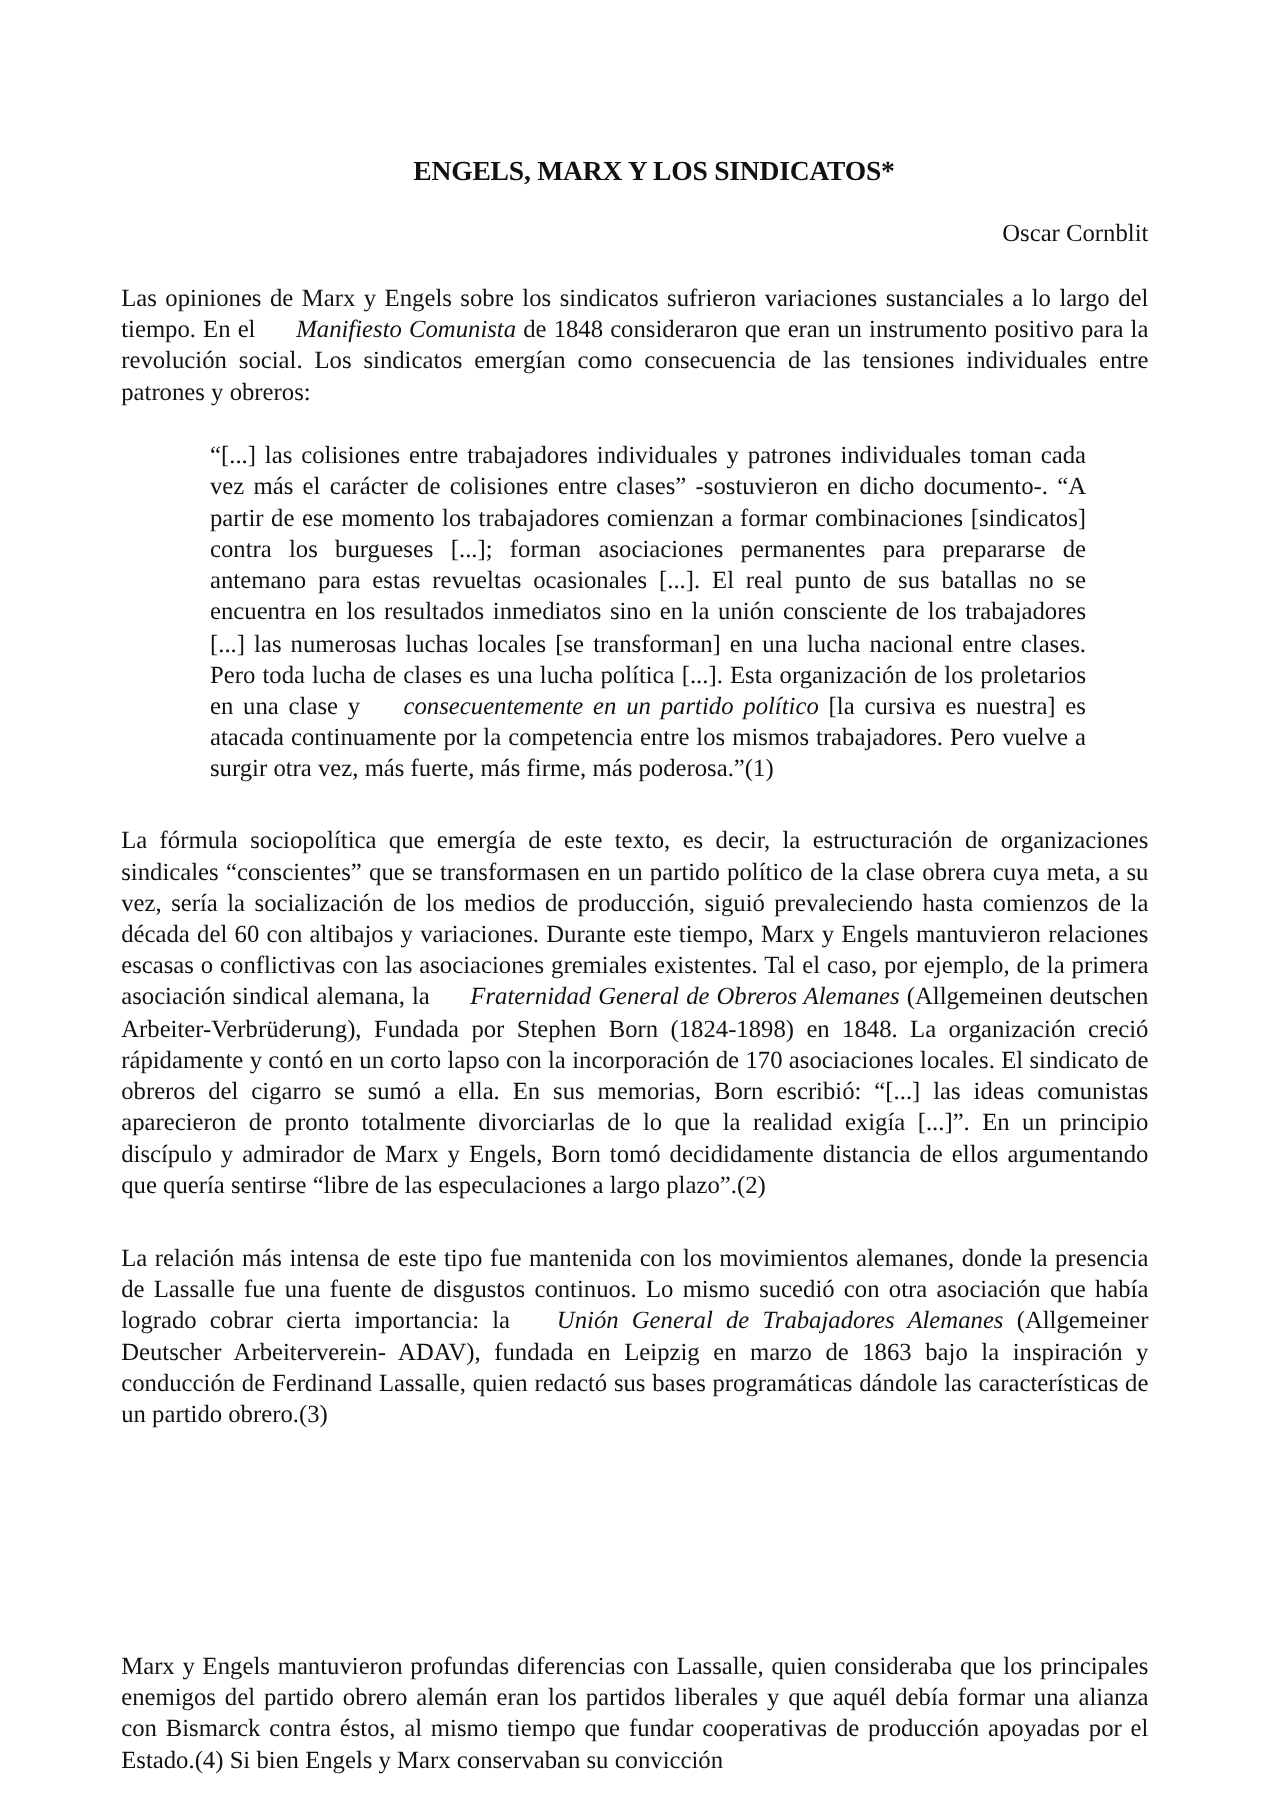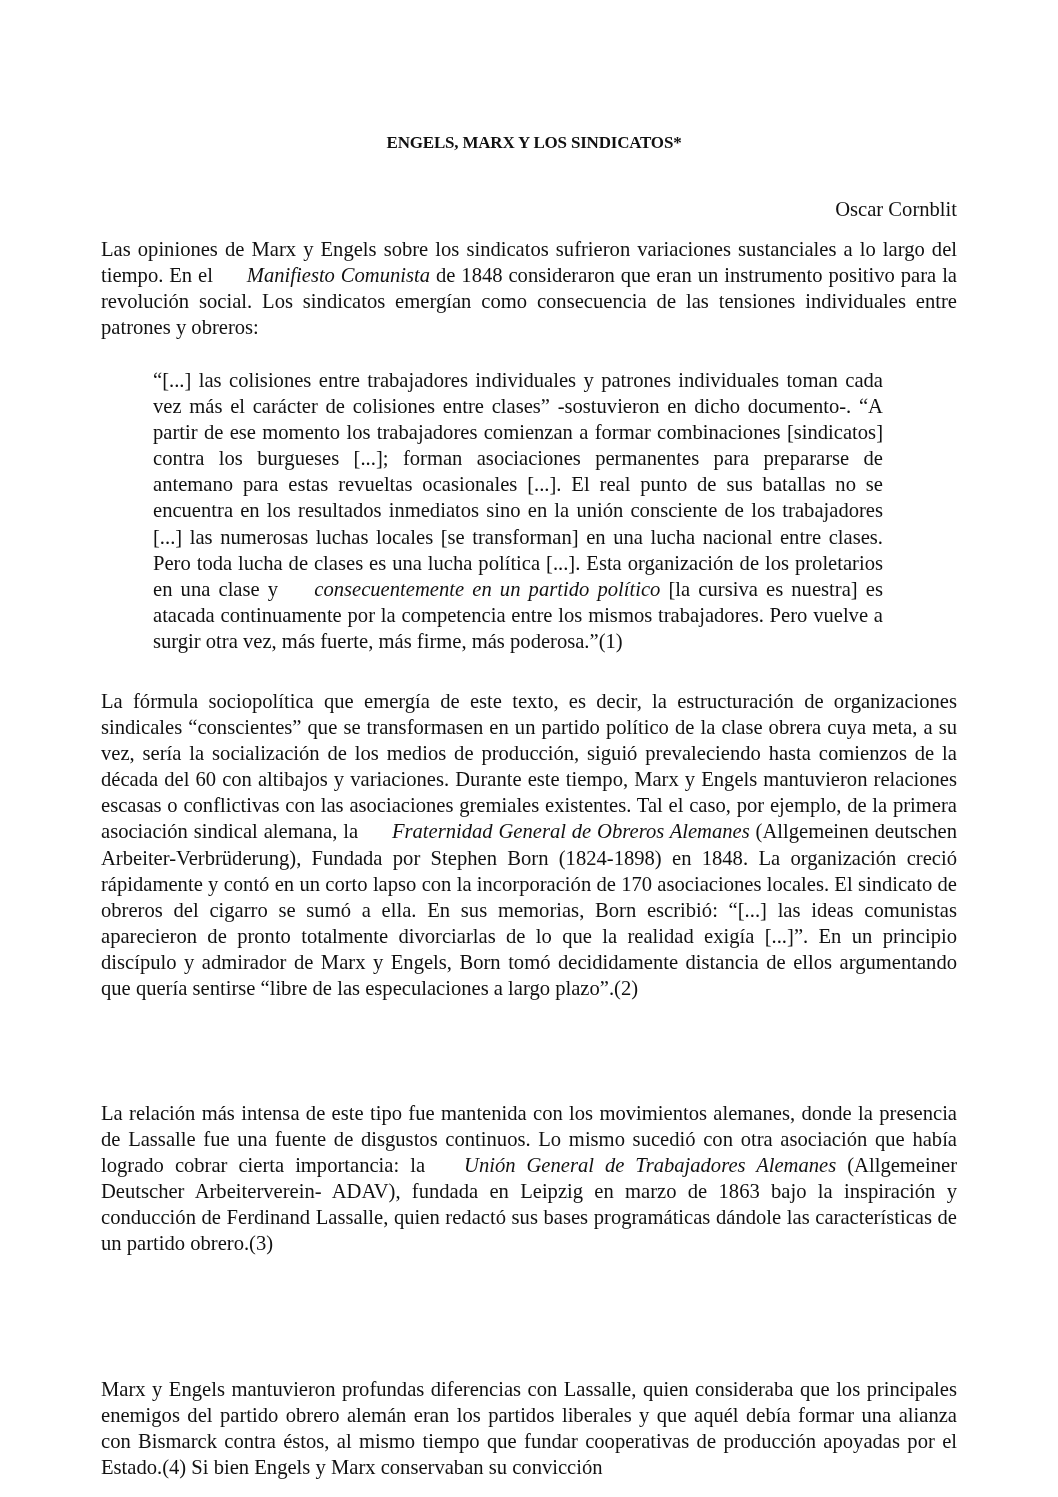--- a/index.html
+++ b/index.html
@@ -3,27 +3,27 @@
   <meta charset="utf-8">
   <style>
     html, body { margin: 0; padding: 0; background: #ffffff; }
     body { width: 1058px; height: 1497px; overflow: hidden; position: relative; }
     .page {
       position: absolute; left: 101px; top: 0; width: 856px;
       font-family: "Liberation Serif", serif; color: #111111;
       font-size: 20.6px; line-height: 26.1px;
     }
     .title {
-      position: absolute; top: 130px; left: 5px; width: 856px; text-align: center;
-      font-weight: bold; font-size: 17px; letter-spacing: -0.2px;
+      position: absolute; top: 130px; left: 16px; width: 856px; text-align: center;
+      font-weight: bold; font-size: 23px; letter-spacing: -0.2px;
     }
-    .author { position: absolute; top: 196px; right: 0; text-align: right; }
+    .author { position: absolute; top: 182px; right: 0; text-align: right; }
     p { margin: 0; text-align: justify; }
     .para { position: absolute; left: 0; width: 856px; }
-    .quote { position: absolute; left: 52px; width: 730px; }
+    .quote { position: absolute; left: 74px; width: 730px; }
     i { font-style: italic; margin-left: 28px; }
   </style>
 </head>
 <body>
 
 <div class="page">
   <div class="title">ENGELS, MARX Y LOS SINDICATOS*</div>
   <div class="author">Oscar Cornblit</div>
 
   <p class="para" style="top:236px">
@@ -31,20 +31,20 @@
   </p>
 
   <p class="quote" style="top:367px">
     <span>“[...] las colisiones entre trabajadores individuales y patrones individuales toman cada vez más el carácter de colisiones entre clases” -sostuvieron en dicho documento-. “A partir de ese momento los trabajadores comienzan a formar combinaciones [sindicatos] contra los burgueses [...]; forman asociaciones permanentes para prepararse de antemano para estas revueltas ocasionales [...]. El real punto de sus batallas no se encuentra en los resultados inmediatos sino en la unión consciente de los trabajadores [...] las numerosas luchas locales [se transforman] en una lucha nacional entre clases. Pero toda lucha de clases es una lucha política [...]. Esta organización de los proletarios en una clase y </span><i>consecuentemente en un partido político</i><span> [la cursiva es nuestra] es atacada continuamente por la competencia entre los mismos trabajadores. Pero vuelve a surgir otra vez, más fuerte, más firme, más poderosa.”(1)</span>
   </p>
 
   <p class="para" style="top:688px">
     <span>La fórmula sociopolítica que emergía de este texto, es decir, la estructuración de organizaciones sindicales “conscientes” que se transformasen en un partido político de la clase obrera cuya meta, a su vez, sería la socialización de los medios de producción, siguió prevaleciendo hasta comienzos de la década del 60 con altibajos y variaciones. Durante este tiempo, Marx y Engels mantuvieron relaciones escasas o conflictivas con las asociaciones gremiales existentes. Tal el caso, por ejemplo, de la primera asociación sindical alemana, la </span><i>Fraternidad General de Obreros Alemanes</i><span> (Allgemeinen deutschen Arbeiter-Verbrüderung), Fundada por Stephen Born (1824-1898) en 1848. La organización creció rápidamente y contó en un corto lapso con la incorporación de 170 asociaciones locales. El sindicato de obreros del cigarro se sumó a ella. En sus memorias, Born escribió: “[...] las ideas comunistas aparecieron de pronto totalmente divorciarlas de lo que la realidad exigía [...]”. En un principio discípulo y admirador de Marx y Engels, Born tomó decididamente distancia de ellos argumentando que quería sentirse “libre de las especulaciones a largo plazo”.(2)</span>
   </p>
 
-  <p class="para" style="top:1100px">
+  <p class="para" style="top:1036px">
     <span>La relación más intensa de este tipo fue mantenida con los movimientos alemanes, donde la presencia de Lassalle fue una fuente de disgustos continuos. Lo mismo sucedió con otra asociación que había logrado cobrar cierta importancia: la </span><i>Unión General de Trabajadores Alemanes</i><span> (Allgemeiner Deutscher Arbeiterverein- ADAV), fundada en Leipzig en marzo de 1863 bajo la inspiración y conducción de Ferdinand Lassalle, quien redactó sus bases programáticas dándole las características de un partido obrero.(3)</span>
   </p>
 
   <p class="para" style="top:1376px">
     <span>Marx y Engels mantuvieron profundas diferencias con Lassalle, quien consideraba que los principales enemigos del partido obrero alemán eran los partidos liberales y que aquél debía formar una alianza con Bismarck contra éstos, al mismo tiempo que fundar cooperativas de producción apoyadas por el Estado.(4) Si bien Engels y Marx conservaban su convicción</span>
   </p>
 </div>
 
 </body></html>

